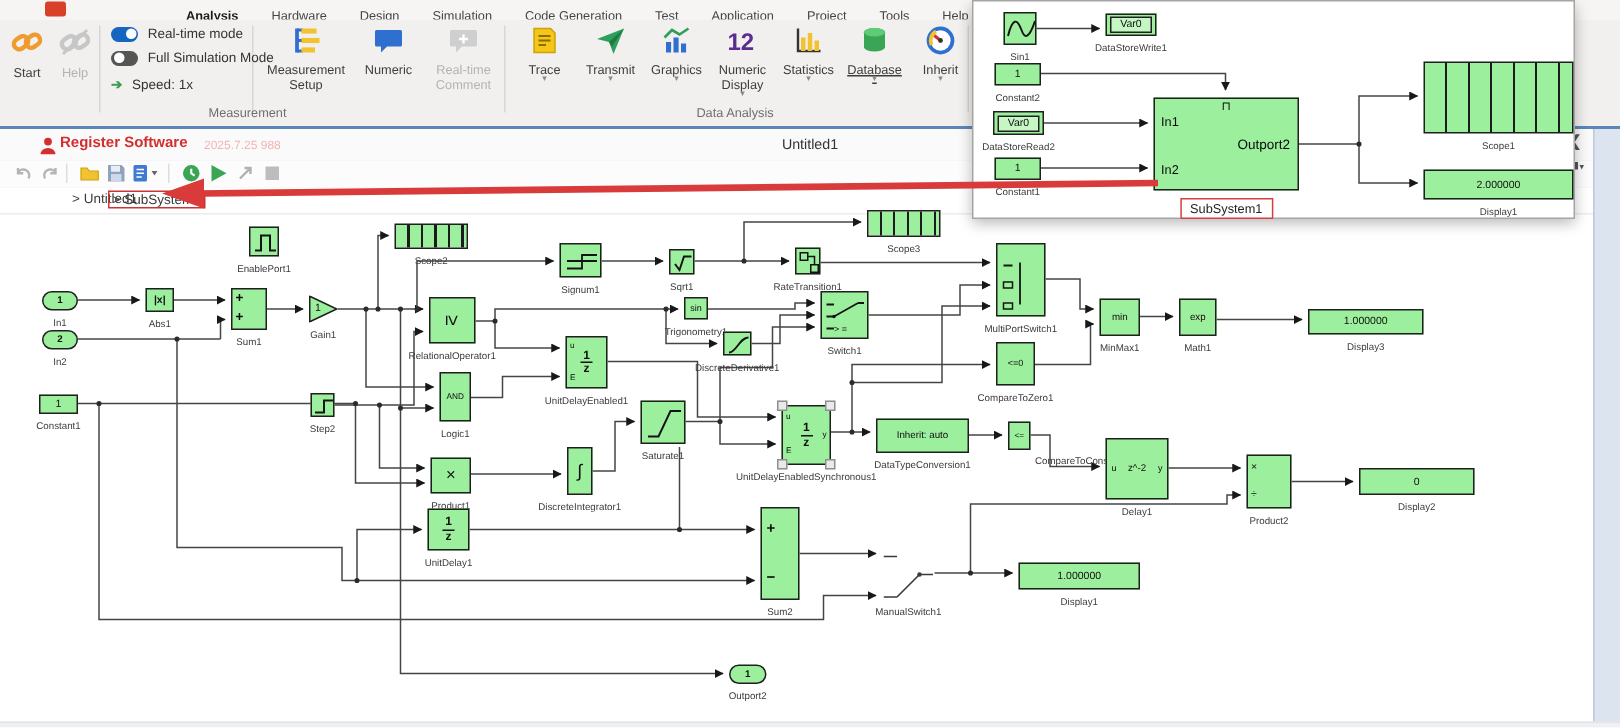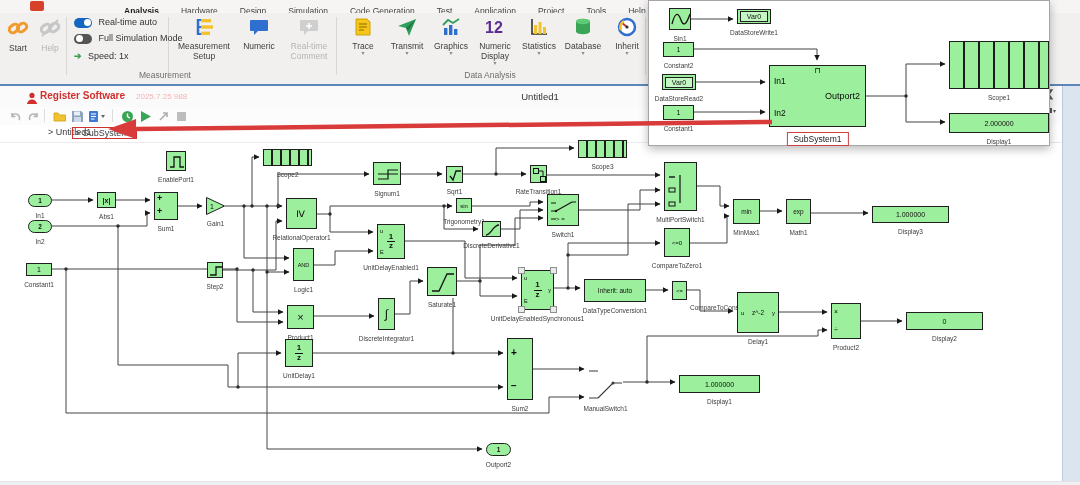--- a/index.html
+++ b/index.html
@@ -457,21 +457,21 @@
               <rect x="10" y="7" width="10" height="7" rx="3.5" transform="rotate(-35 15 10.5)"></rect>
             </g>
             <line x1="3" y1="19" x2="19" y2="3" stroke="#c7c7c7" stroke-width="2"></line>
           </svg>
       </span>
       <span>Help</span>
     </div>
 
     <div class="togglerow" style="top:4px">
       <span class="tgl on"><span class="knob"></span></span>
-      <span>Real-time auto</span>
+      <span>Real-time mode</span>
     </div>
     <div class="togglerow" style="top:20px">
       <span class="tgl off"><span class="knob"></span></span>
       <span>Full Simulation Mode</span>
     </div>
     <div class="togglerow" style="top:38px">
       <span style="color:#3a9d4f;font-weight:bold;margin-right:4px">➔</span>
       <span>Speed: 1x</span>
     </div>
 
@@ -522,21 +522,21 @@
             </svg></span><span>Graphics</span><span class="caret">▾</span></div>
         <div class="ribbtn" style="left: 474px; width: 42px;"><span class="ric"><svg width="22" height="20" viewBox="0 0 22 20">
               <text x="1" y="16" font-size="16" font-weight="bold" fill="#5b2d91" font-family="Liberation Sans,sans-serif">12</text>
             </svg></span><span>Numeric Display</span><span class="caret">▾</span></div>
         <div class="ribbtn" style="left: 518px; width: 42px;"><span class="ric"><svg width="20" height="20" viewBox="0 0 20 20">
               <path d="M3,2 V17 H18" stroke="#333" stroke-width="1.6" fill="none"></path>
               <rect x="5" y="8" width="3" height="9" fill="#f2c230"></rect>
               <rect x="9.5" y="5" width="3" height="12" fill="#f2c230"></rect>
               <rect x="14" y="10" width="3" height="7" fill="#f2c230"></rect>
             </svg></span><span>Statistics</span><span class="caret">▾</span></div>
-        <div class="ribbtn" style="left: 562px; width: 42px;"><span class="ric"><svg width="20" height="20" viewBox="0 0 20 20">
+        <div class="ribbtn" style="left: 562px; width: 42px; text-decoration: underline;"><span class="ric"><svg width="20" height="20" viewBox="0 0 20 20">
               <ellipse cx="10" cy="4.5" rx="7" ry="2.8" fill="#45b060"></ellipse>
               <path d="M3,4.5 v10 a7,2.8 0 0 0 14,0 v-10" fill="#3aa655"></path>
               <ellipse cx="10" cy="4.5" rx="7" ry="2.8" fill="#5ecb77"></ellipse>
             </svg></span><span>Database</span><span class="caret">▾</span></div>
         <div class="ribbtn" style="left: 606px; width: 42px;"><span class="ric"><svg width="20" height="20" viewBox="0 0 20 20">
               <circle cx="10" cy="10" r="8" fill="#fff" stroke="#2f6fd0" stroke-width="2.5"></circle>
               <path d="M10,10 L5,6" stroke="#d03030" stroke-width="2"></path>
               <path d="M4,13 a7,7 0 0 1 3,-9" stroke="#f2c230" stroke-width="2.5" fill="none"></path>
               <circle cx="10" cy="10" r="1.6" fill="#333"></circle>
             </svg></span><span>Inherit</span><span class="caret">▾</span></div>

